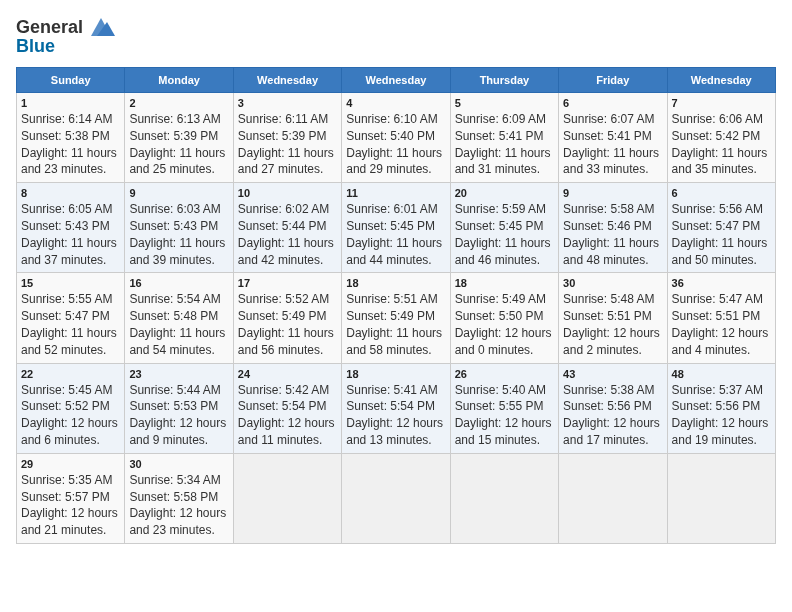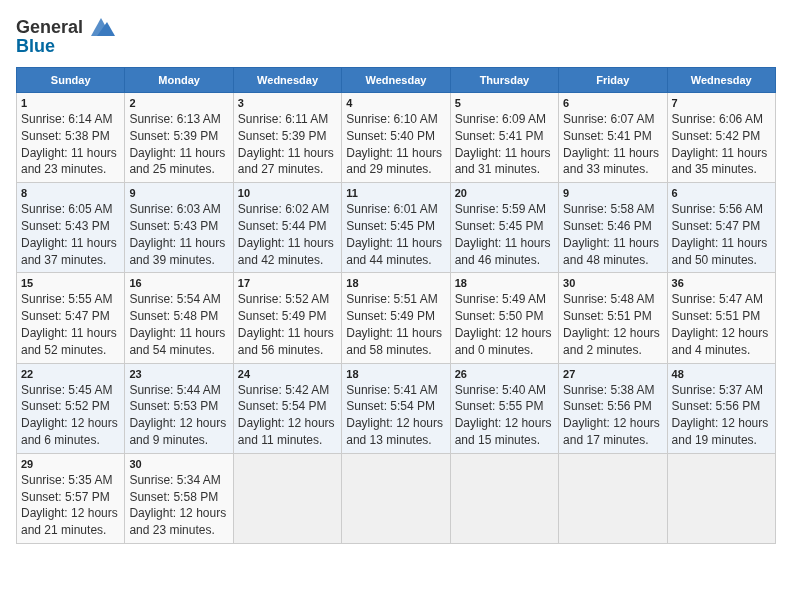--- a/index.html
+++ b/index.html
@@ -322,21 +322,21 @@
       </td>
         <td>
         <span class="day-number">26</span>
         <div class="day-info">
           Sunrise: 5:40 AM<br>
           Sunset: 5:55 PM<br>
           Daylight: 12 hours and 15 minutes.
         </div>
       </td>
         <td>
-        <span class="day-number">27</span>
+        <span class="day-number">43</span>
         <div class="day-info">
           Sunrise: 5:38 AM<br>
           Sunset: 5:56 PM<br>
           Daylight: 12 hours and 17 minutes.
         </div>
       </td>
         <td>
         <span class="day-number">48</span>
         <div class="day-info">
           Sunrise: 5:37 AM<br>

